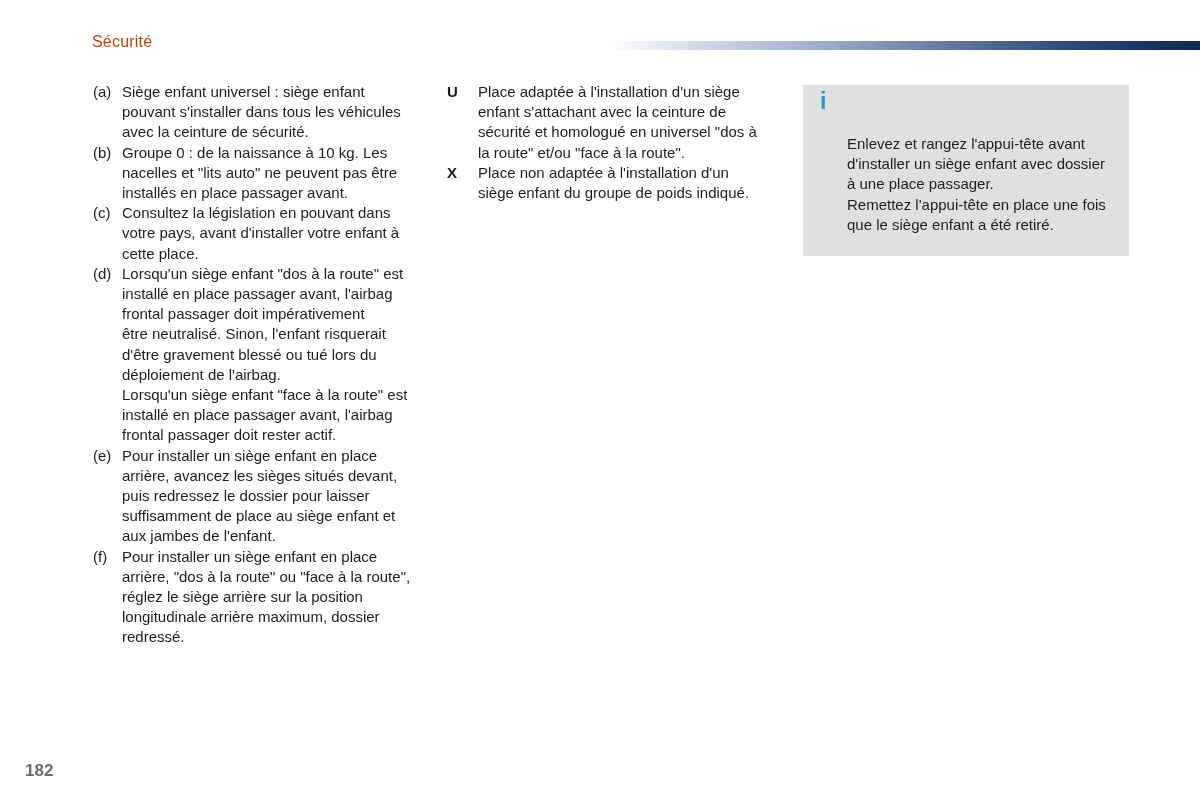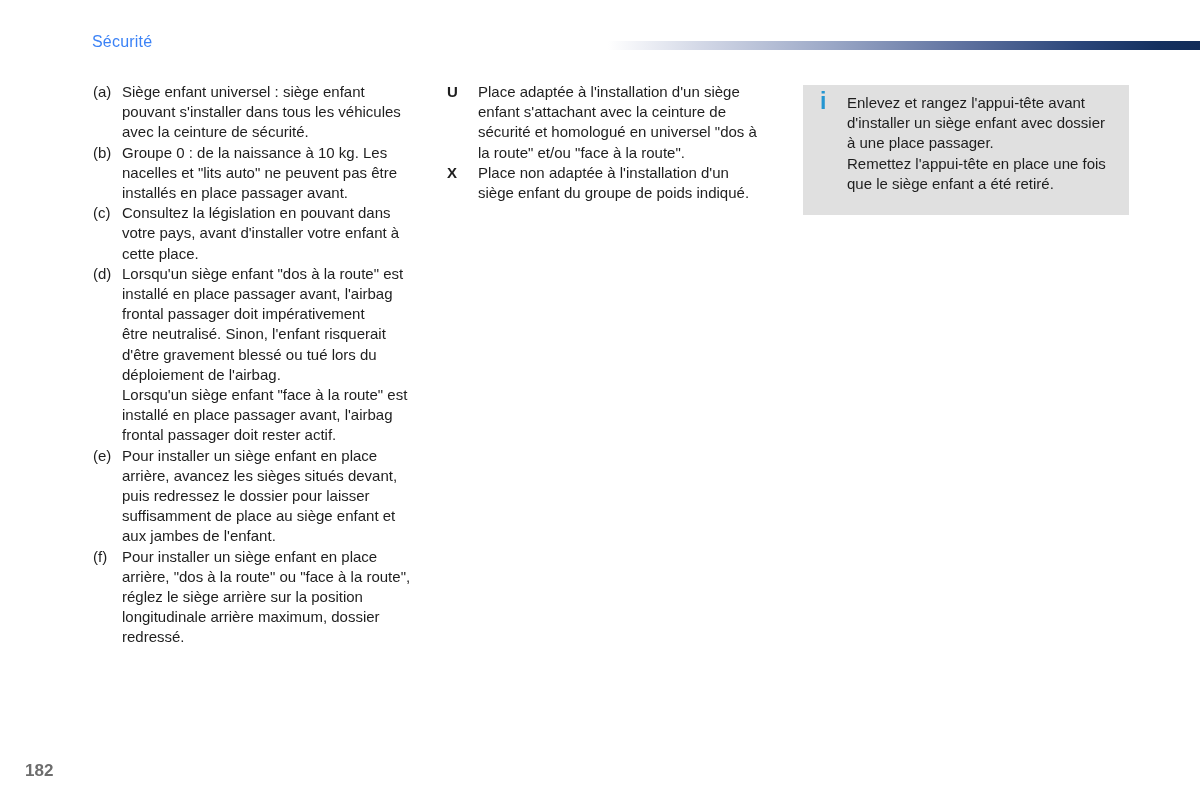--- a/index.html
+++ b/index.html
@@ -8,21 +8,21 @@
     font-family: "Liberation Sans", sans-serif;
     position: relative;
     color: #1e1e1e;
     overflow: hidden;
   }
   .section-title {
     position: absolute;
     left: 92px;
     top: 33px;
     font-size: 16px;
-    color: #3b82f6;
+    color: #c2410c;
     letter-spacing: 0.2px;
   }
   .accent-bar {
     position: absolute;
     left: 608px;
     top: 41px;
     width: 592px;
     height: 9px;
     background: linear-gradient(90deg,
       rgba(19,48,95,0) 0%,
@@ -74,20 +74,21 @@
     font-style: normal;
     line-height: 23px;
   }
   .info-text {
     display: block;
     margin-left: 44px;
     width: 284px;
     font-size: 15px;
     line-height: 20.2px;
     color: #1e1e1e;
+    margin-top: 41px;
   }
   .page-number {
     position: absolute;
     left: 25px;
     top: 761px;
     font-size: 17px;
     font-weight: bold;
     color: #6d6d6d;
   }
 </style>

